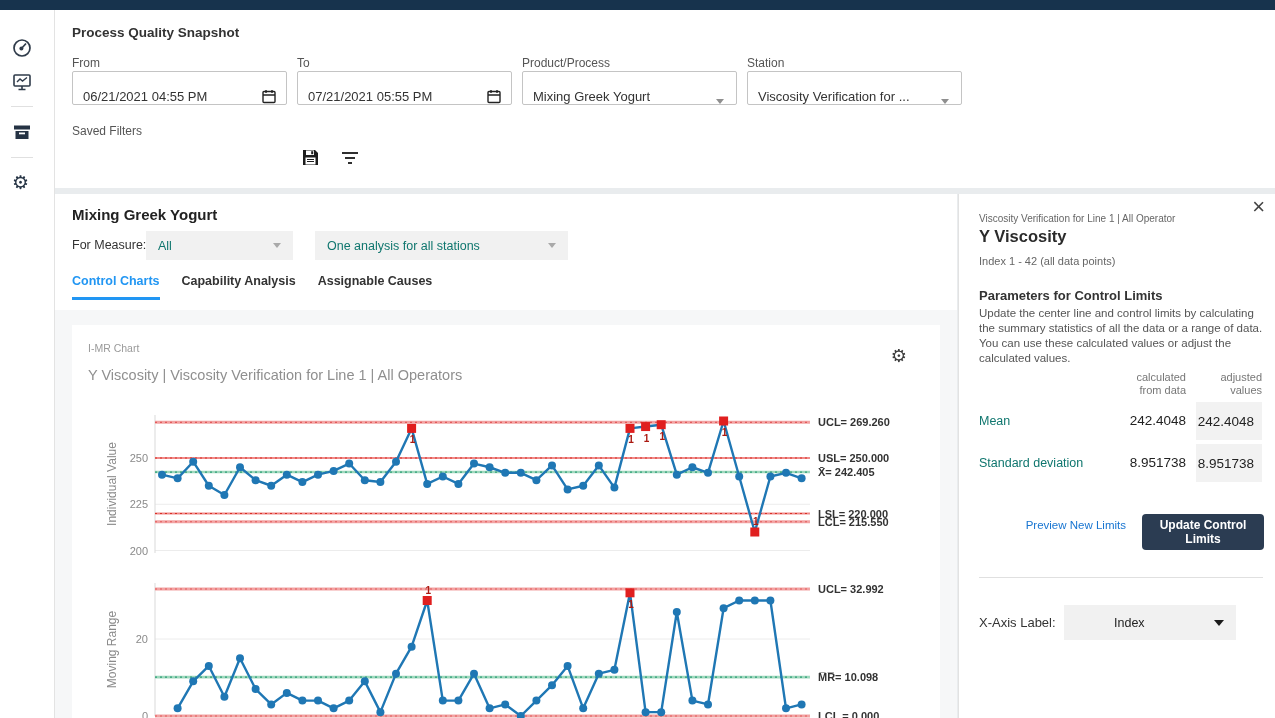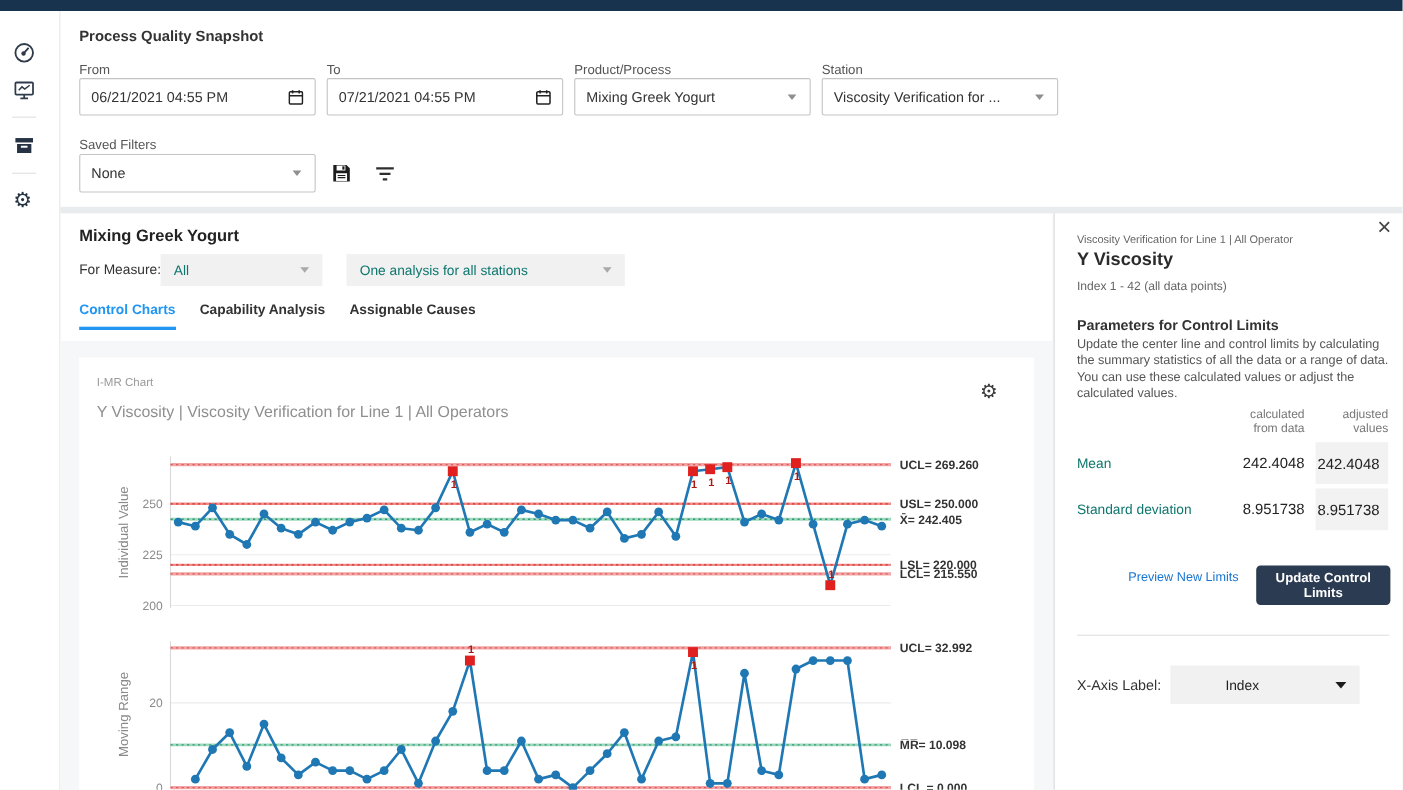--- a/index.html
+++ b/index.html
@@ -12,21 +12,21 @@
   .topbar{position:absolute;left:0;top:0;width:1275px;height:10px;background:#17334d;}
   
   .sidebar{position:absolute;left:0;top:10px;width:54px;height:708px;background:#fff;border-right:1px solid #e3e3e3;}
   .side-icon{position:absolute;left:12px;width:20px;height:20px;cursor:pointer;color:#2f3b4a;}
   .side-divider{position:absolute;left:11px;width:22px;height:1px;background:#e0e0e0;}
   .gear-glyph{font-size:19px;line-height:19px;color:#253344;}
   
   .filters{position:absolute;left:55px;top:10px;width:1220px;height:178px;background:#fff;}
   .filters .title{position:absolute;left:17px;top:15px;font-size:13.5px;font-weight:700;color:#333;}
   .f-label{position:absolute;font-size:12px;color:#555;}
-  .f-input{position:absolute;height:34px;width:215px;background:#fff;border:1px solid #c4c4c4;border-radius:2px;box-sizing:border-box;display:flex;align-items:center;cursor:pointer;}
+  .f-input{position:absolute;height:34px;width:215px;background:#fff;border:1px solid #c4c4c4;border-radius:2px;box-sizing:border-box;display:flex;align-items:flex-end;cursor:pointer;}
   .f-input .val{margin-left:10px;font-size:13px;color:#333;flex:1;white-space:nowrap;overflow:hidden;}
   .chev{width:0;height:0;border-left:4.5px solid transparent;border-right:4.5px solid transparent;border-top:5px solid #8f8f8f;margin-right:12px;flex:none;}
   .cal-icon{margin-right:10px;flex:none;}
   .tool-icon{position:absolute;cursor:pointer;}
   
   .main-left{position:absolute;left:55px;top:194px;width:902px;height:524px;background:#fff;}
   .ml-heading{position:absolute;left:17px;top:12px;font-size:15px;font-weight:700;color:#222;}
   .ml-measure-label{position:absolute;left:17px;top:44px;font-size:12.5px;color:#333;}
   .gray-select{position:absolute;top:37px;height:29px;background:#f1f1f1;display:flex;align-items:center;cursor:pointer;}
   .gray-select .val{margin-left:12px;font-size:12.5px;color:#0f766e;flex:1;white-space:nowrap;}
@@ -101,44 +101,40 @@
   <div class="f-input" style="left:17px;top:61px;">
     <span class="val">06/21/2021 04:55 PM</span>
     <svg class="cal-icon" width="14" height="15" viewBox="0 0 14 15">
       <rect x="1" y="2.5" width="12" height="11" rx="1" fill="none" stroke="#222" stroke-width="1.4"></rect>
       <path d="M4 1 L4 4 M10 1 L10 4 M1 6 L13 6" stroke="#222" stroke-width="1.4" fill="none"></path>
     </svg>
   </div>
 
   <div class="f-label" style="left:242px;top:46px;">To</div>
   <div class="f-input" style="left:242px;top:61px;">
-    <span class="val">07/21/2021 04:55 PM</span>
+    <span class="val">07/21/2021 05:55 PM</span>
     <svg class="cal-icon" width="14" height="15" viewBox="0 0 14 15">
       <rect x="1" y="2.5" width="12" height="11" rx="1" fill="none" stroke="#222" stroke-width="1.4"></rect>
       <path d="M4 1 L4 4 M10 1 L10 4 M1 6 L13 6" stroke="#222" stroke-width="1.4" fill="none"></path>
     </svg>
   </div>
 
   <div class="f-label" style="left:467px;top:46px;">Product/Process</div>
   <div class="f-input" style="left:467px;top:61px;">
     <span class="val">Mixing Greek Yogurt</span>
     <span class="chev"></span>
   </div>
 
   <div class="f-label" style="left:692px;top:46px;">Station</div>
   <div class="f-input" style="left:692px;top:61px;">
     <span class="val">Viscosity Verification for ...</span>
     <span class="chev"></span>
   </div>
 
   <div class="f-label" style="left:17px;top:114px;">Saved Filters</div>
-  <div class="f-input" style="left:17px;top:130px;height:35px;">
-    <span class="val">None</span>
-    <span class="chev"></span>
-  </div>
 
   <div class="tool-icon" style="left:246px;top:138px;">
     <svg width="19" height="19" viewBox="0 0 19 19">
       <path d="M2 2 L14 2 L17 5 L17 17 L2 17 Z" fill="#1d1d1d"></path>
       <rect x="5" y="2.5" width="8" height="4.5" fill="#ffffff"></rect>
       <rect x="10.2" y="3.2" width="2" height="3" fill="#1d1d1d"></rect>
       <rect x="4.5" y="9.5" width="10" height="7" fill="#ffffff"></rect>
       <path d="M6 11.5 L13 11.5 M6 13.5 L13 13.5" stroke="#1d1d1d" stroke-width="1"></path>
     </svg>
   </div>

